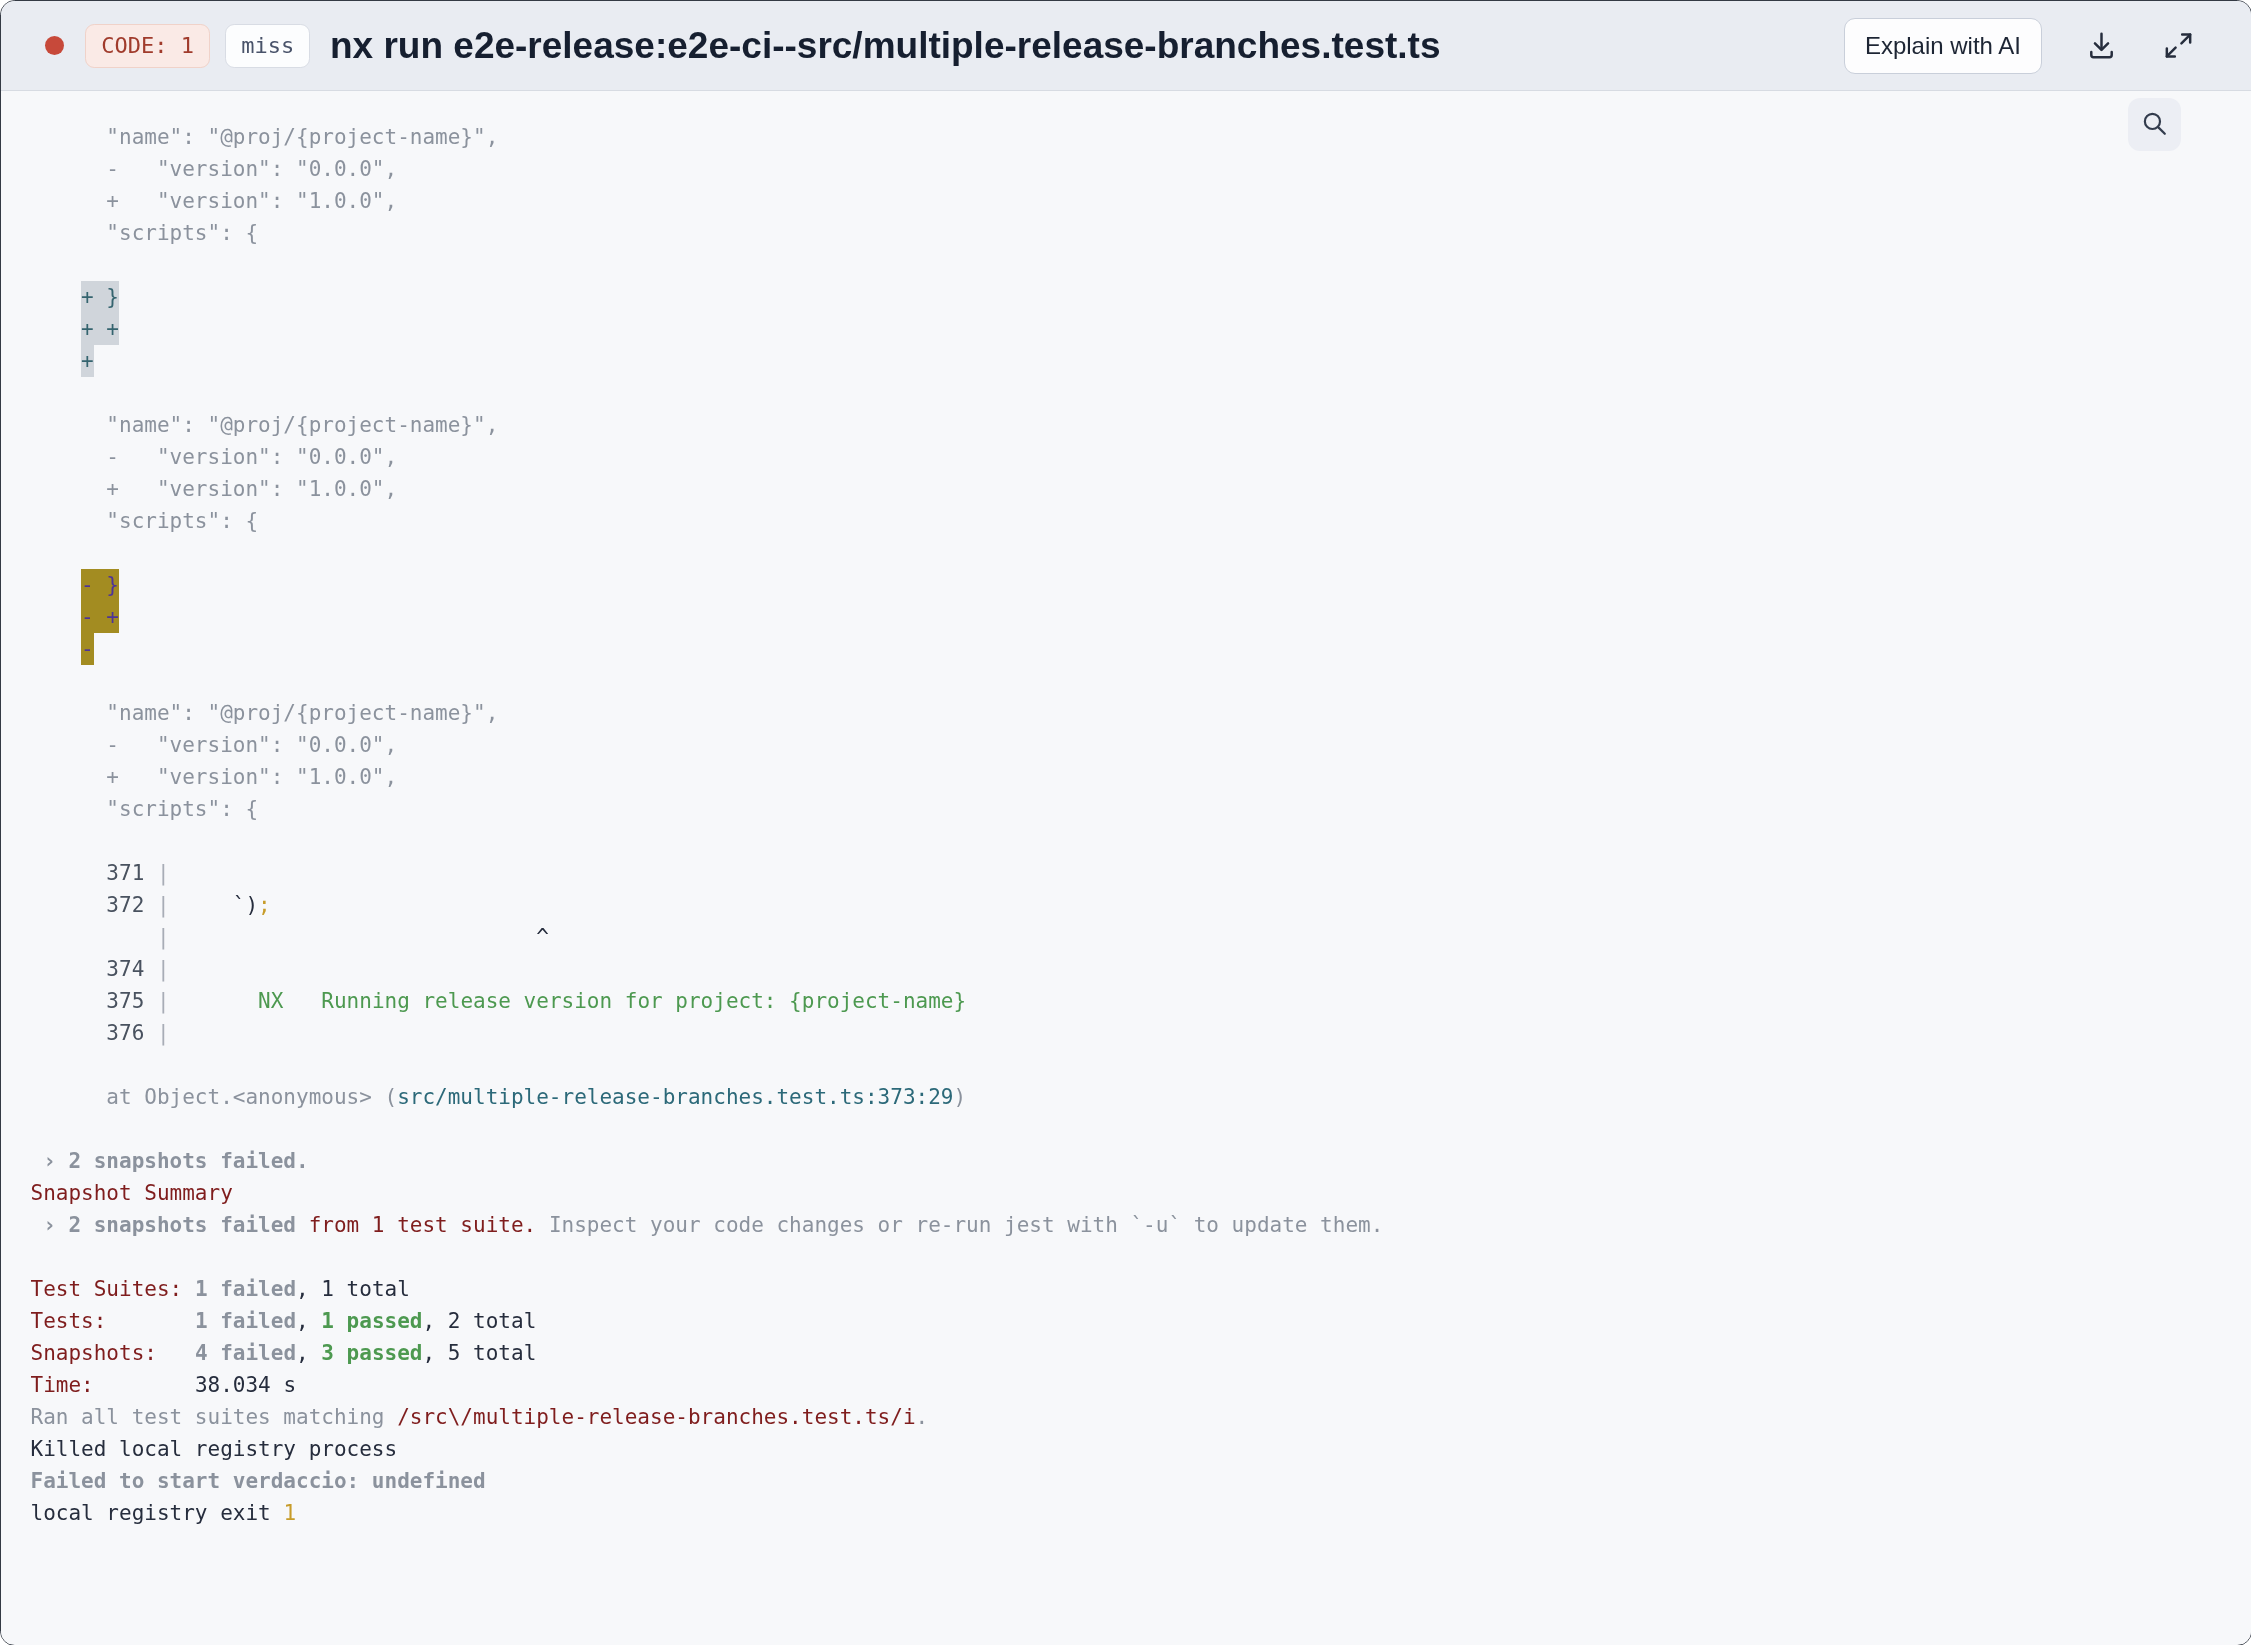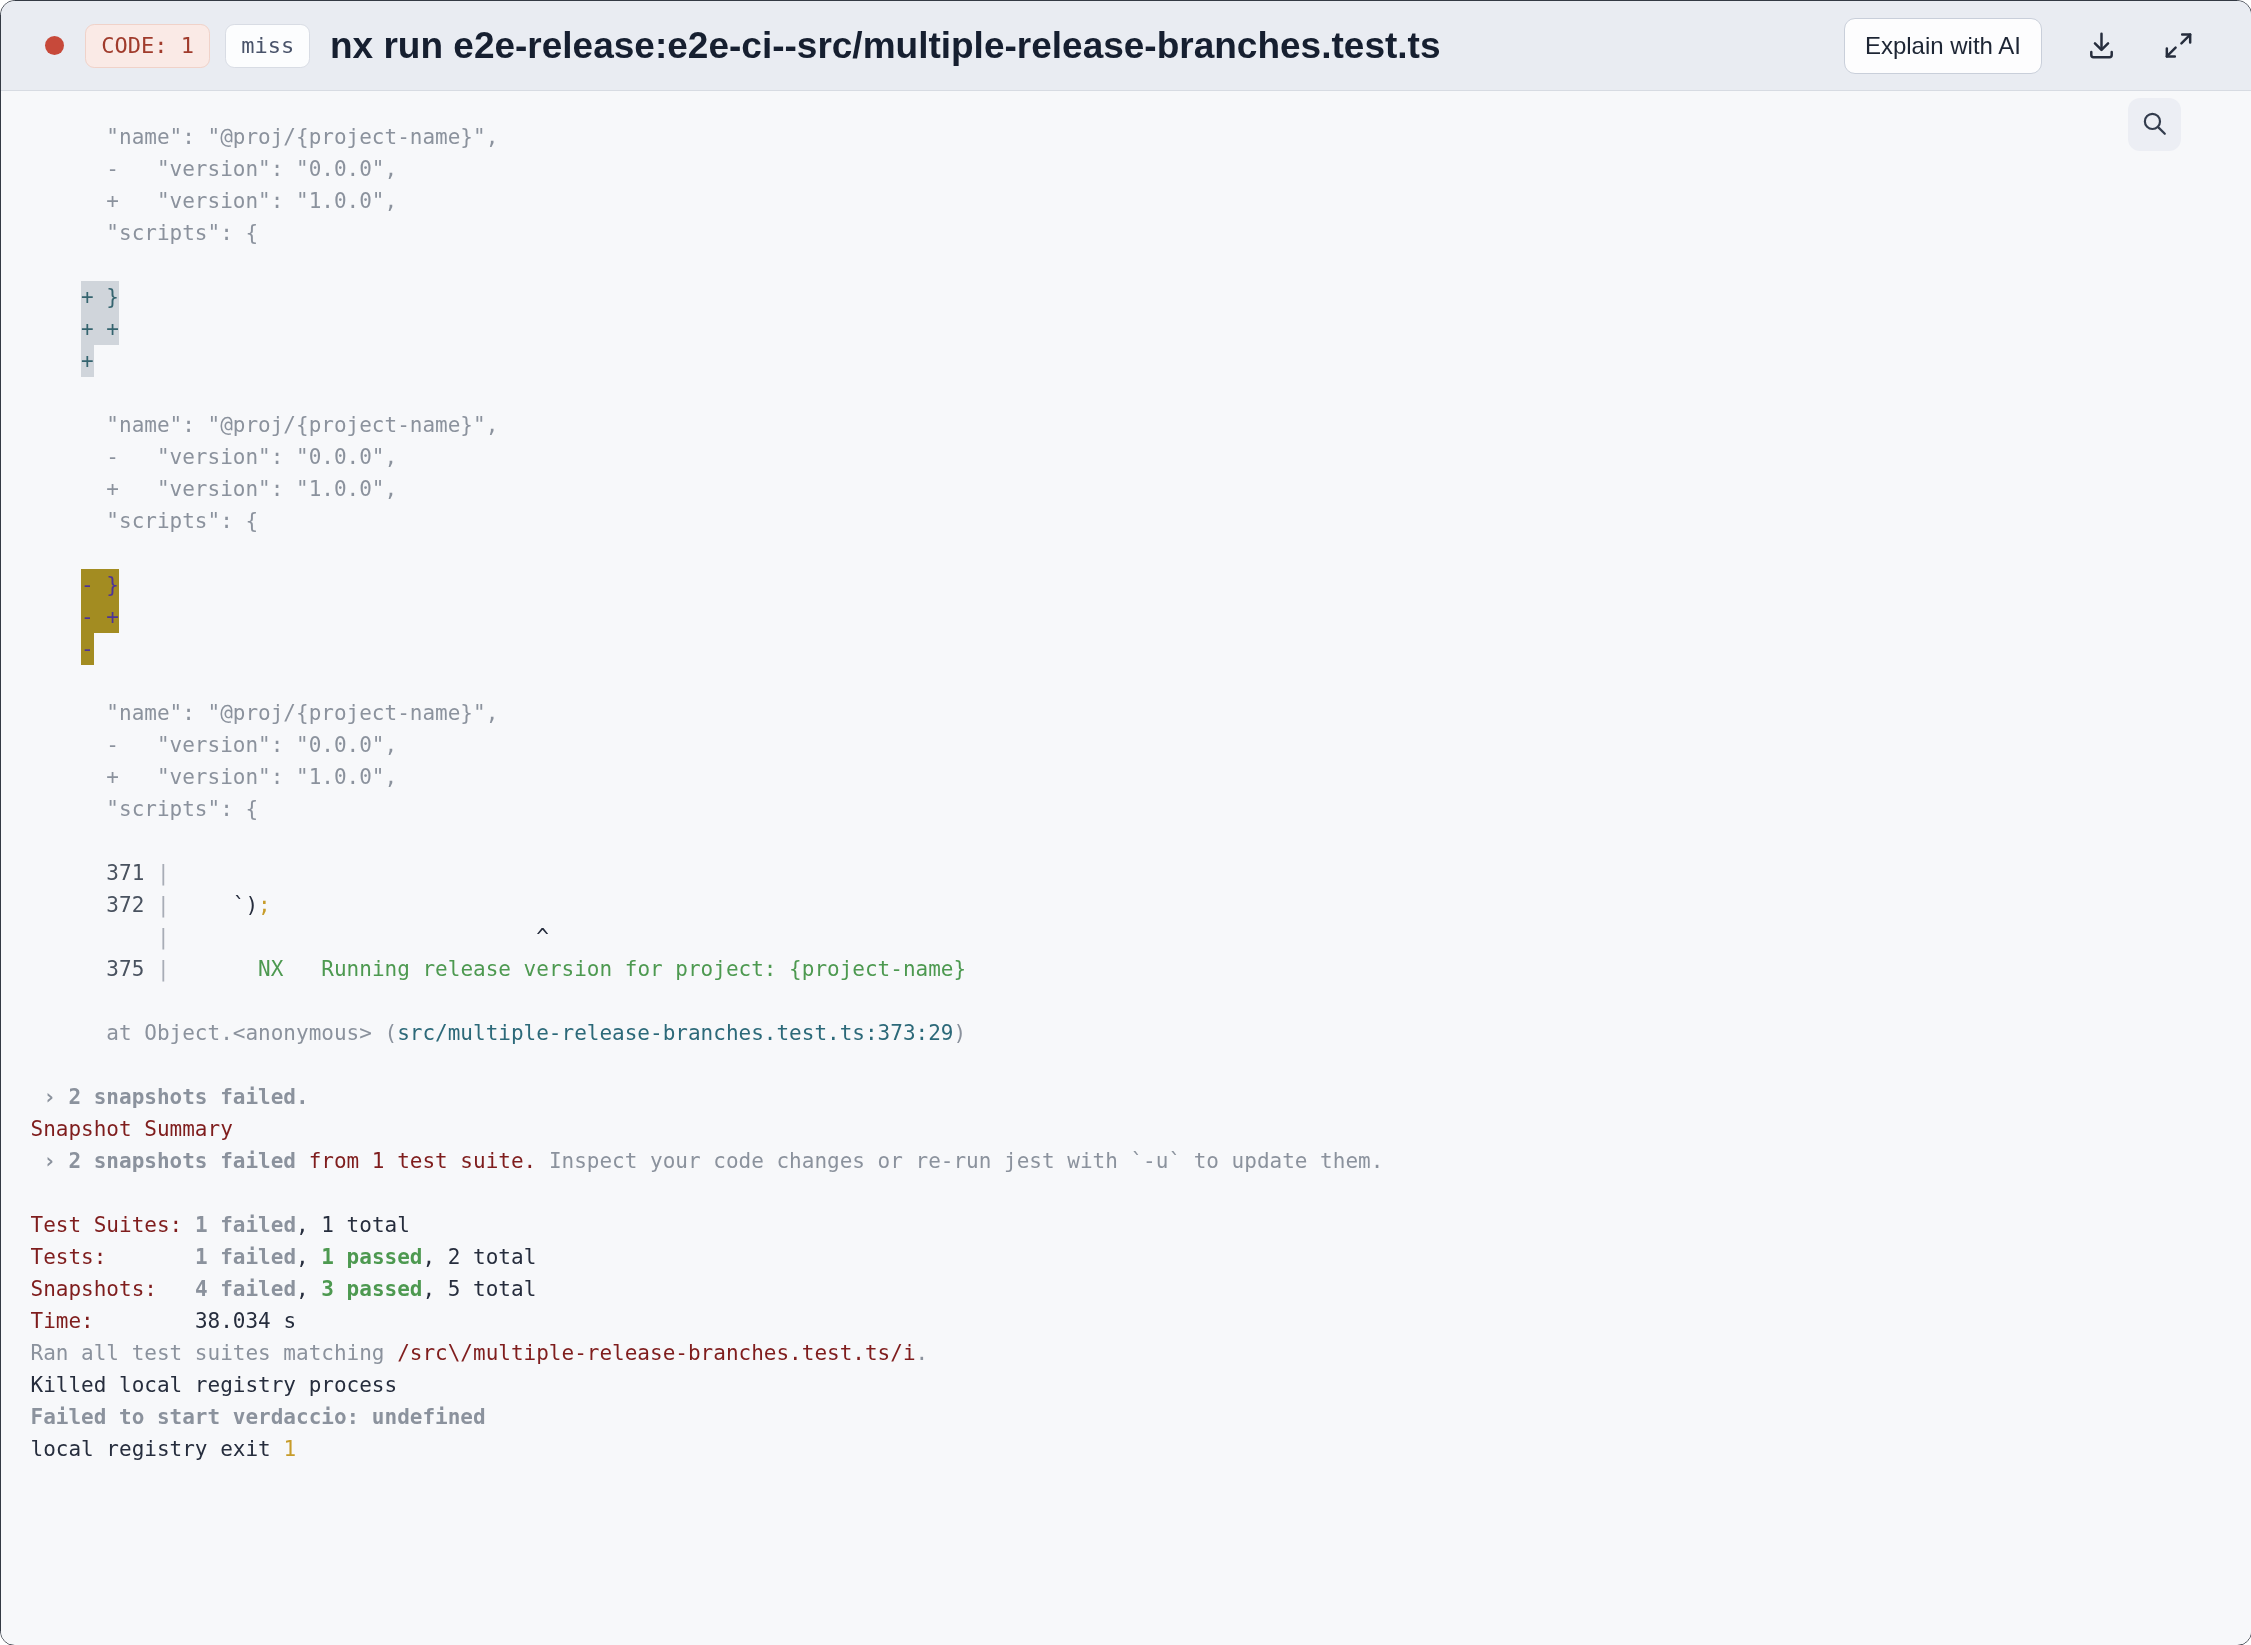--- a/index.html
+++ b/index.html
@@ -128,21 +128,23 @@
         <div class="term-line"><span class="g">    </span><span class="hd">-</span></div>
         <div class="term-line"></div>
         <div class="term-line"><span class="g">      "name": "@proj/{project-name}",</span></div>
         <div class="term-line"><span class="g">      -   "version": "0.0.0",</span></div>
         <div class="term-line"><span class="g">      +   "version": "1.0.0",</span></div>
         <div class="term-line"><span class="g">      "scripts": {</span></div>
         <div class="term-line"></div>
         <div class="term-line"><span class="n">      371 </span><span class="p">|</span></div>
         <div class="term-line"><span class="n">      372 </span><span class="p">|</span><span class="d">     `)</span><span class="y">;</span></div>
         <div class="term-line"><span class="p">          |</span><span class="d">                             ^</span></div>
+        <div class="term-line"><span class="n">      374 </span><span class="p">|</span></div>
         <div class="term-line"><span class="n">      375 </span><span class="p">|</span><span class="gr">       NX   Running release version for project: {project-name}</span></div>
+        <div class="term-line"><span class="n">      376 </span><span class="p">|</span></div>
         <div class="term-line"></div>
         <div class="term-line"><span class="g">      at Object.&lt;anonymous&gt; (</span><span class="tp">src/multiple-release-branches.test.ts:373:29</span><span class="g">)</span></div>
         <div class="term-line"></div>
         <div class="term-line"><span class="gb"> › 2 snapshots failed.</span></div>
         <div class="term-line"><span class="db">Snapshot Summary</span></div>
         <div class="term-line"><span class="gb"> › 2 snapshots failed </span><span class="db">from 1 test suite.</span><span class="g"> Inspect your code changes or re-run jest with `-u` to update them.</span></div>
         <div class="term-line"></div>
         <div class="term-line"><span class="db">Test Suites: </span><span class="gb">1 failed</span><span class="d">, 1 total</span></div>
         <div class="term-line"><span class="db">Tests:       </span><span class="gb">1 failed</span><span class="d">, </span><span class="grb">1 passed</span><span class="d">, 2 total</span></div>
         <div class="term-line"><span class="db">Snapshots:   </span><span class="gb">4 failed</span><span class="d">, </span><span class="grb">3 passed</span><span class="d">, 5 total</span></div>

